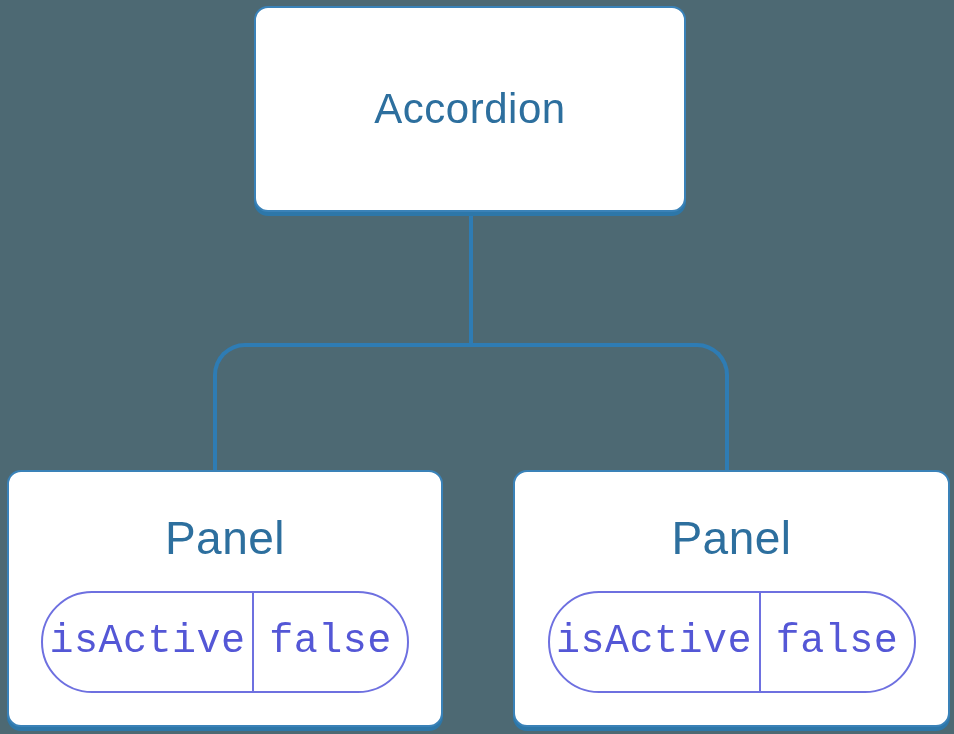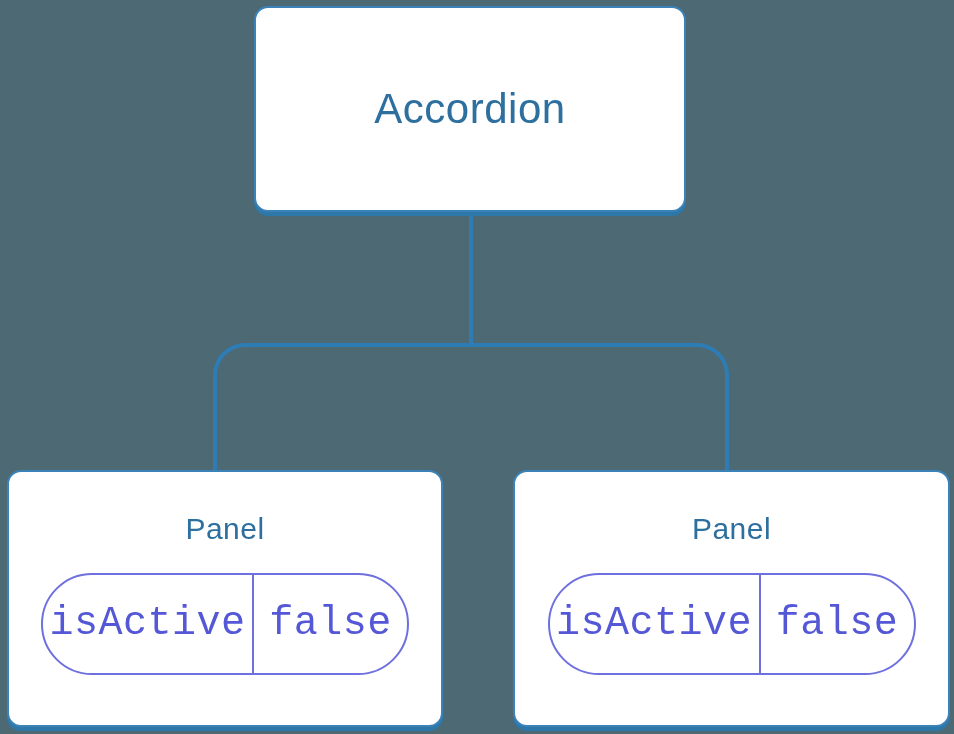--- a/index.html
+++ b/index.html
@@ -70,21 +70,21 @@
     height: 257px;
     display: flex;
     flex-direction: column;
     align-items: center;
   }
   .node-panel-left  { left: 7px;   width: 436px; }
   .node-panel-right { left: 513px; width: 437px; }
 
   .node-title {
     margin-top: 40px;
-    font-size: 30px;
+    font-size: 46px;
     font-weight: 400;
     line-height: 1.15;
     color: var(--node_text, #2d6f9e);
     letter-spacing: 0.5px;
   }
 
   
   .pill {
     margin-top: 26px;
     width: 368px;

